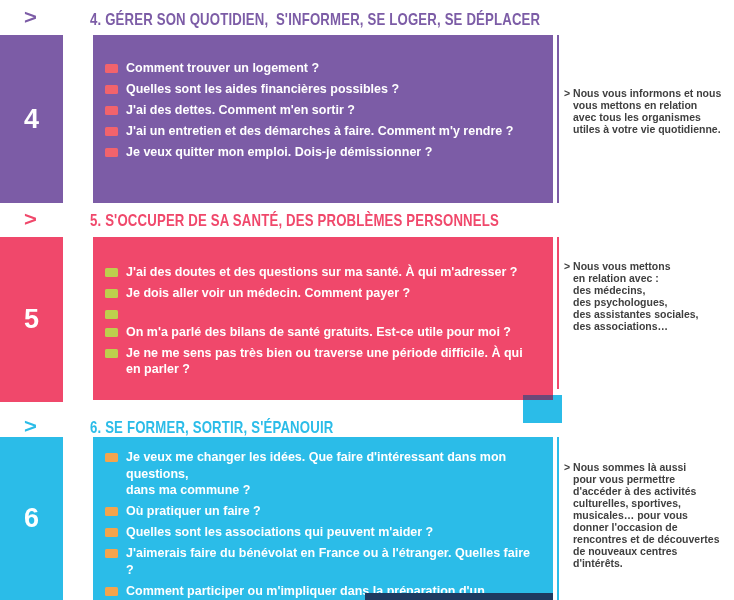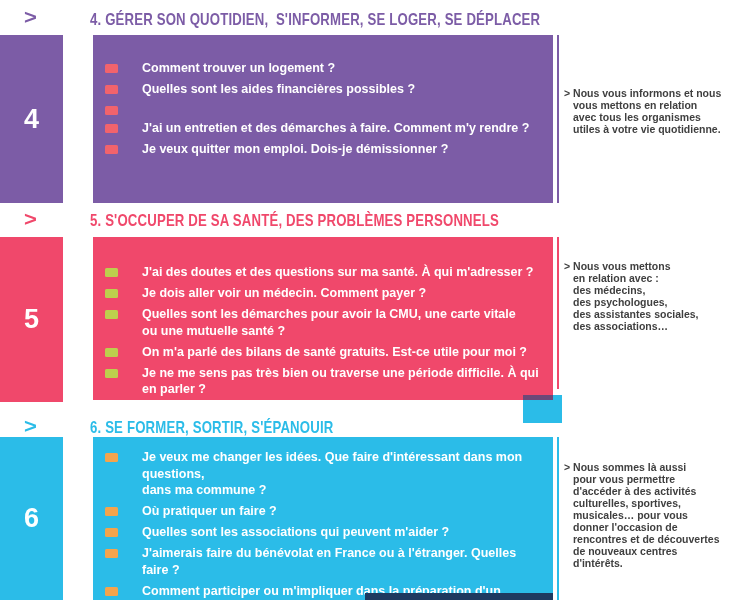--- a/index.html
+++ b/index.html
@@ -27,21 +27,21 @@
     color:#ffffff; font-size:27px; font-weight:700;
   }
   .title {
     left:90px; font-size:16.5px; font-weight:800; white-space:pre;
     letter-spacing:0.2px; transform:scaleX(0.80); transform-origin:left top;
     line-height:1.05;
   }
   .box { left:93px; width:460px; color:#ffffff; overflow:hidden; }
   .box ul { list-style:none; margin:0; }
   .box li {
-    display:flex; gap:24px; font-size:12.5px; font-weight:700;
+    display:flex; gap:8px; font-size:12.5px; font-weight:700;
     line-height:16.5px; margin-bottom:4.5px;
   }
   .bullet { flex:0 0 auto; width:13px; height:9px; border-radius:1.5px; margin-top:4px; }
   .li-text { white-space:pre-line; }
   .b-red    { background:var(--bullet_red); }
   .b-green  { background:var(--bullet_green); }
   .b-orange { background:var(--bullet_orange); }
 
   .vline { left:557px; width:2px; }
 
@@ -72,20 +72,21 @@
       <li>
         <span class="bullet b-red"></span>
         <span class="li-text">Comment trouver un logement ?</span>
       </li>
       <li>
         <span class="bullet b-red"></span>
         <span class="li-text">Quelles sont les aides financières possibles ?</span>
       </li>
       <li>
         <span class="bullet b-red"></span>
+        <span class="li-text">J'ai des dettes. Comment m'en sortir ?</span>
       </li>
       <li>
         <span class="bullet b-red"></span>
         <span class="li-text">J'ai un entretien et des démarches à faire. Comment m'y rendre ?</span>
       </li>
       <li>
         <span class="bullet b-red"></span>
         <span class="li-text">Je veux quitter mon emploi. Dois-je démissionner ?</span>
       </li>
     </ul>
@@ -113,22 +114,20 @@
       <li>
         <span class="bullet b-green"></span>
         <span class="li-text">J'ai des doutes et des questions sur ma santé. À qui m'adresser ?</span>
       </li>
       <li>
         <span class="bullet b-green"></span>
         <span class="li-text">Je dois aller voir un médecin. Comment payer ?</span>
       </li>
       <li>
         <span class="bullet b-green"></span>
-        <span class="li-text">Quelles sont les démarches pour avoir la CMU, une carte vitale
-ou une mutuelle santé ?</span>
       </li>
       <li>
         <span class="bullet b-green"></span>
         <span class="li-text">On m'a parlé des bilans de santé gratuits. Est-ce utile pour moi ?</span>
       </li>
       <li>
         <span class="bullet b-green"></span>
         <span class="li-text">Je ne me sens pas très bien ou traverse une période difficile. À qui en parler ?</span>
       </li>
     </ul>

